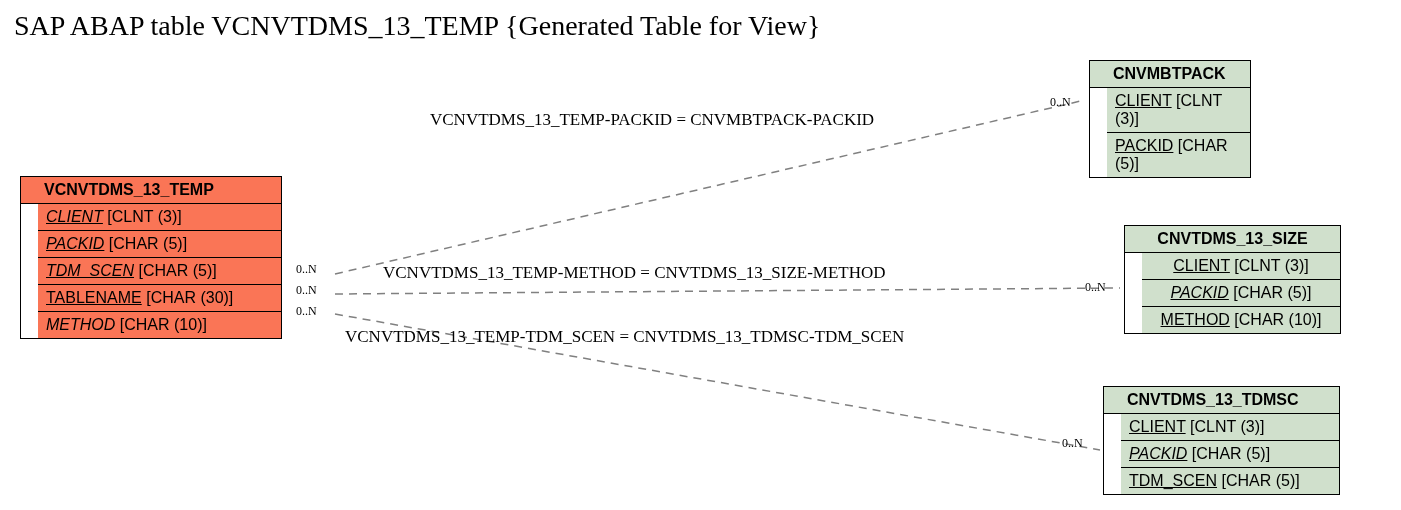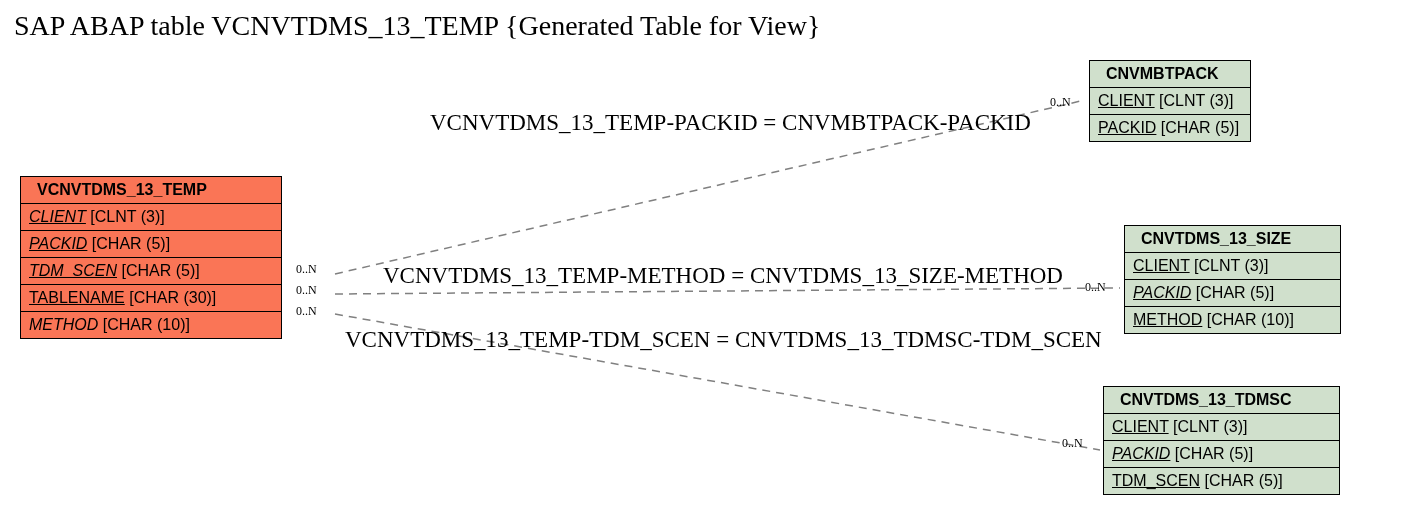--- a/index.html
+++ b/index.html
@@ -20,45 +20,46 @@
     font-family: "Times New Roman", serif;
     color: #000;
   }
   .table-box {
     position: absolute;
     border: 1px solid #000;
     background: #fff;
   }
   .table-box .hdr {
     font-weight: bold;
-    padding: 4px 16px;
+    padding: 4px 23px;
     border-bottom: 1px solid #000;
   }
   .table-box .row {
     padding: 4px 8px;
     border-bottom: 1px solid #000;
+    margin-left: 17px;
   }
   .table-box .row:last-child {
     border-bottom: none;
   }
   .orange .hdr, .orange .row { background: #fa7556; }
   .green .hdr, .green .row { background: #d0e0cc; }
   .fname { font-style: italic; }
   .fname.underline { text-decoration: underline; }
   .ftype { font-style: normal; }
   svg.lines {
     position: absolute;
     left: 0; top: 0;
     width: 1401px;
     height: 510px;
     pointer-events: none;
   }
   .rel-label {
     position: absolute;
-    font-size: 23px;
+    font-size: 17px;
     font-family: "Times New Roman", serif;
     color: #000;
     white-space: nowrap;
   }
   .card-label {
     position: absolute;
     font-size: 12px;
     font-family: "Times New Roman", serif;
     color: #000;
   }
@@ -82,21 +83,21 @@
   <div class="row"><span class="fname underline" style="font-style:normal">TABLENAME</span> <span class="ftype">[CHAR (30)]</span></div>
   <div class="row"><span class="fname">METHOD</span> <span class="ftype">[CHAR (10)]</span></div>
 </div>
 
 <div class="table-box green" style="left:1089px; top:60px; width:160px;">
   <div class="hdr">CNVMBTPACK</div>
   <div class="row"><span class="fname underline" style="font-style:normal">CLIENT</span> <span class="ftype">[CLNT (3)]</span></div>
   <div class="row"><span class="fname underline" style="font-style:normal">PACKID</span> <span class="ftype">[CHAR (5)]</span></div>
 </div>
 
-<div class="table-box green" style="left:1124px; top:225px; width:215px;">
+<div class="table-box green" style="left:1124px; top:225px; width:215px;text-align:center;">
   <div class="hdr">CNVTDMS_13_SIZE</div>
   <div class="row"><span class="fname underline" style="font-style:normal">CLIENT</span> <span class="ftype">[CLNT (3)]</span></div>
   <div class="row"><span class="fname underline">PACKID</span> <span class="ftype">[CHAR (5)]</span></div>
   <div class="row"><span class="fname underline" style="font-style:normal">METHOD</span> <span class="ftype">[CHAR (10)]</span></div>
 </div>
 
 <div class="table-box green" style="left:1103px; top:386px; width:235px;">
   <div class="hdr">CNVTDMS_13_TDMSC</div>
   <div class="row"><span class="fname underline" style="font-style:normal">CLIENT</span> <span class="ftype">[CLNT (3)]</span></div>
   <div class="row"><span class="fname underline">PACKID</span> <span class="ftype">[CHAR (5)]</span></div>

